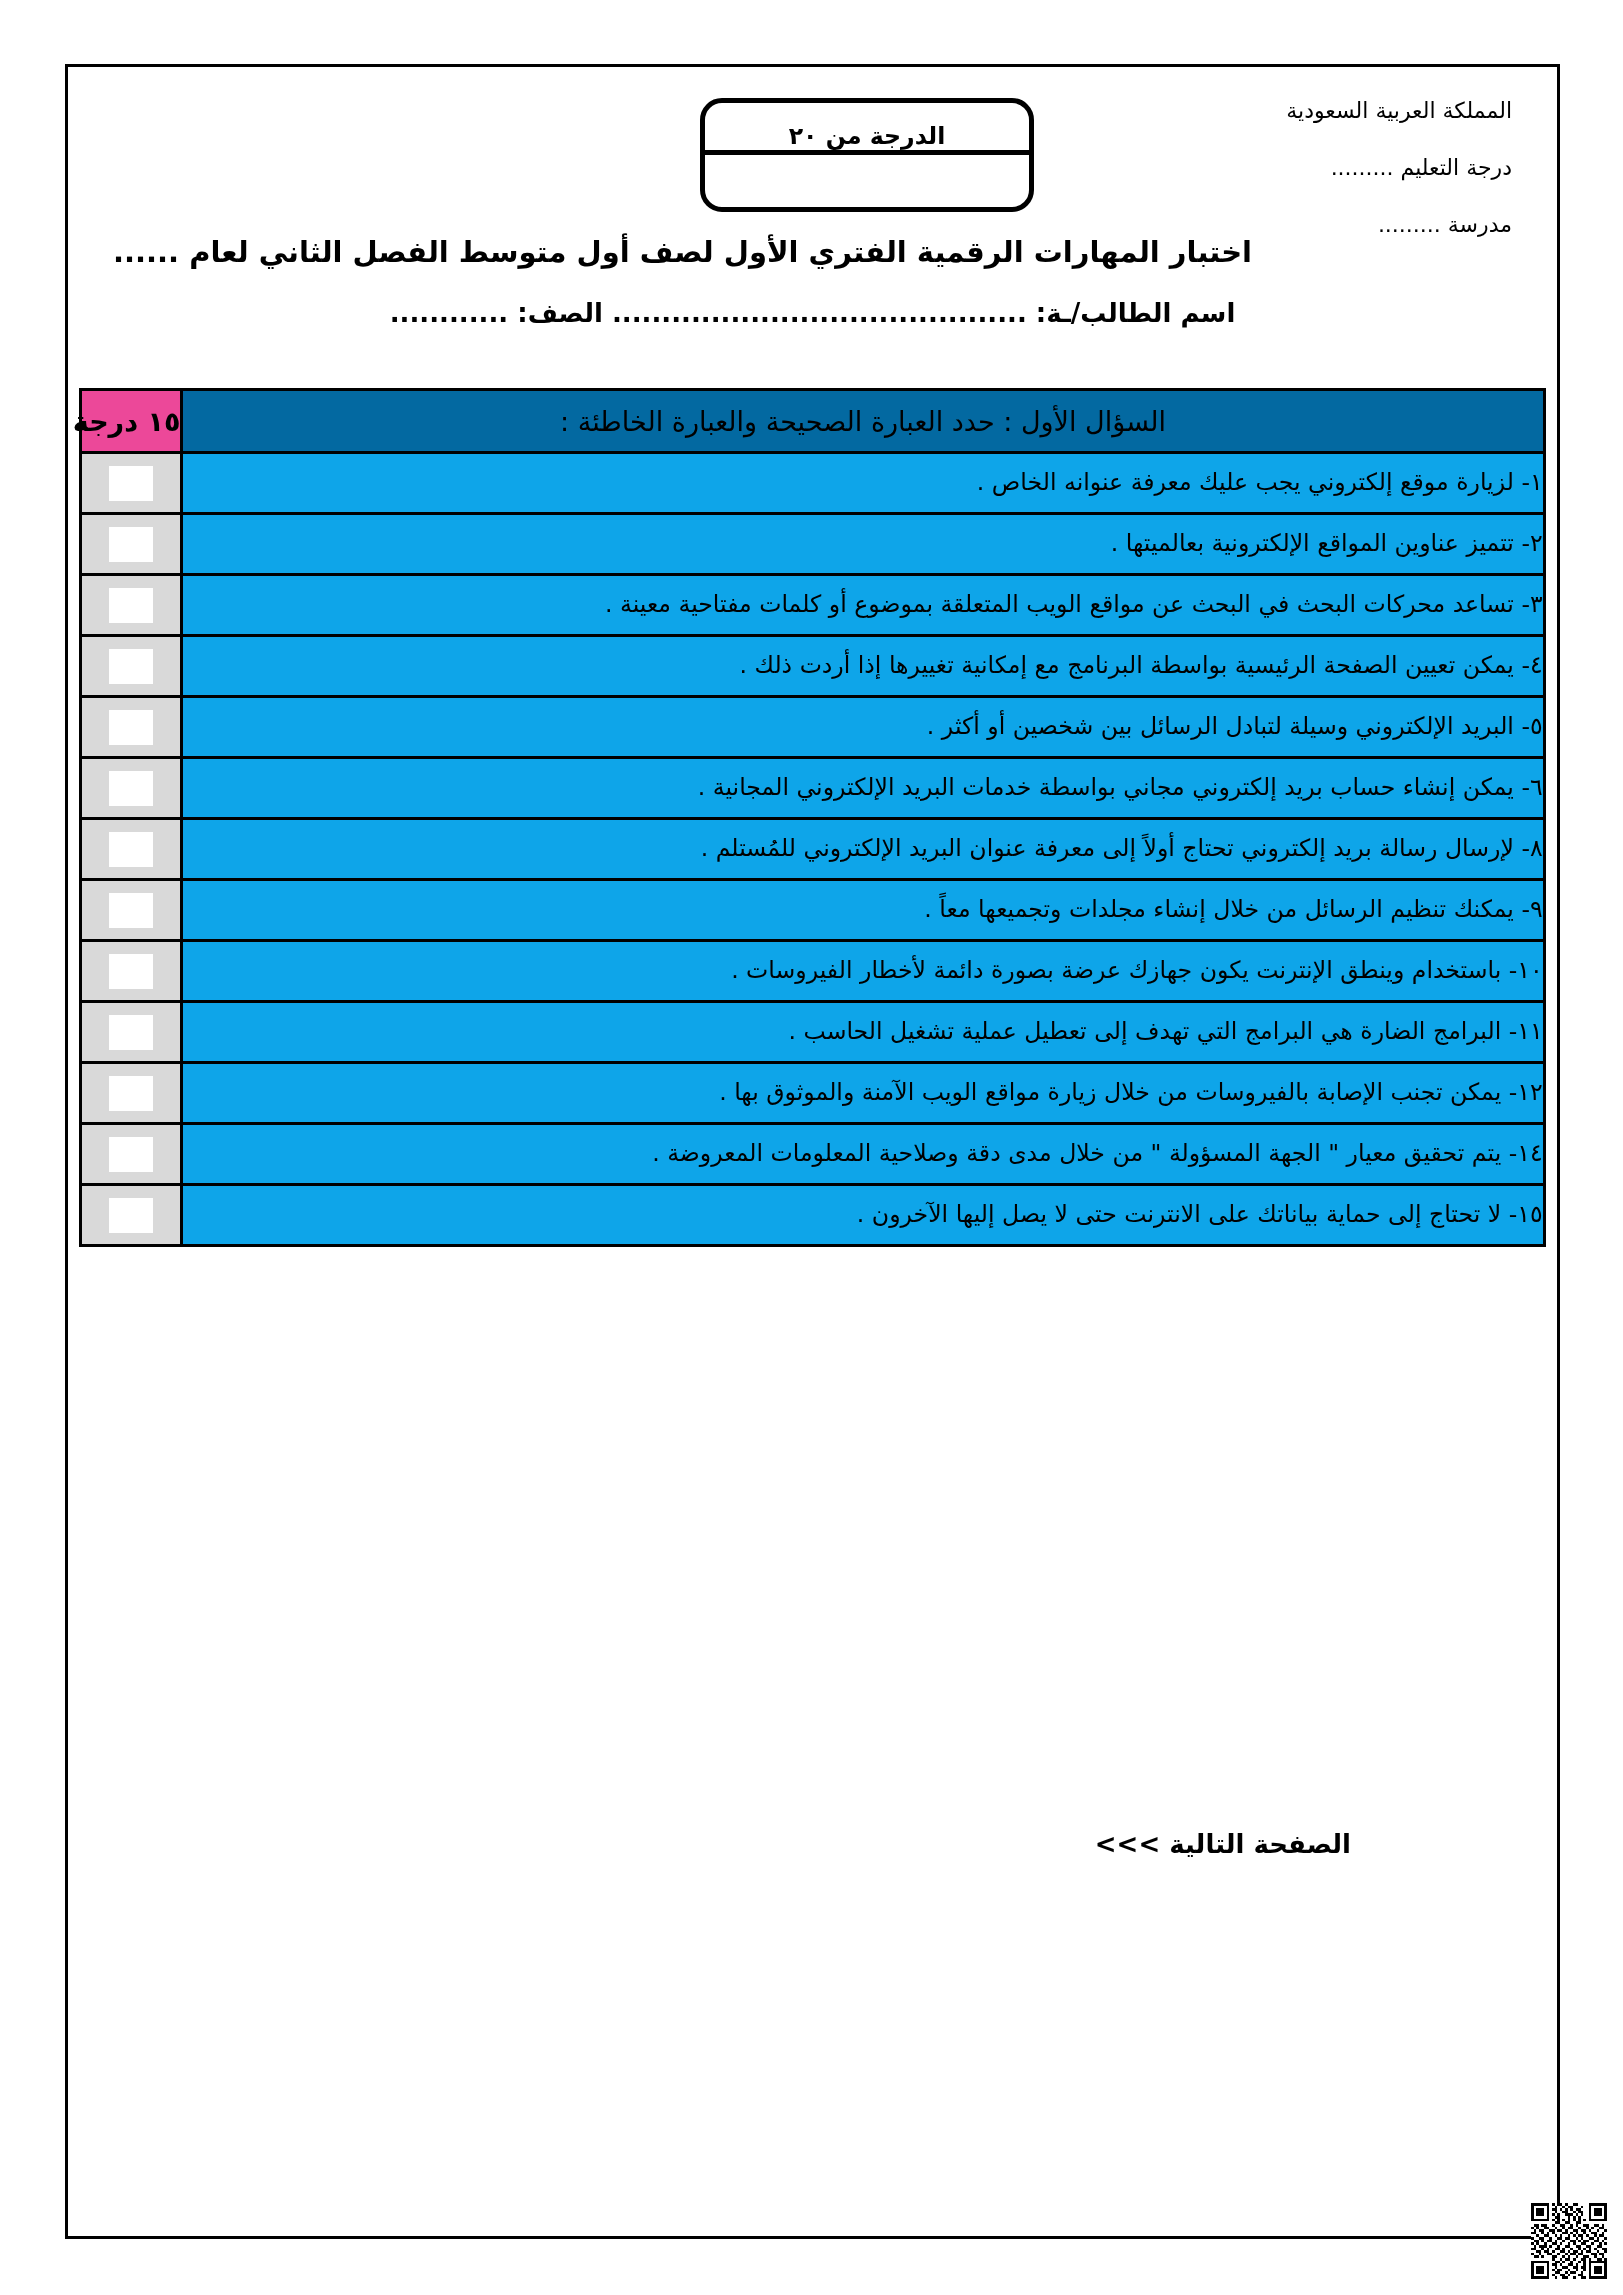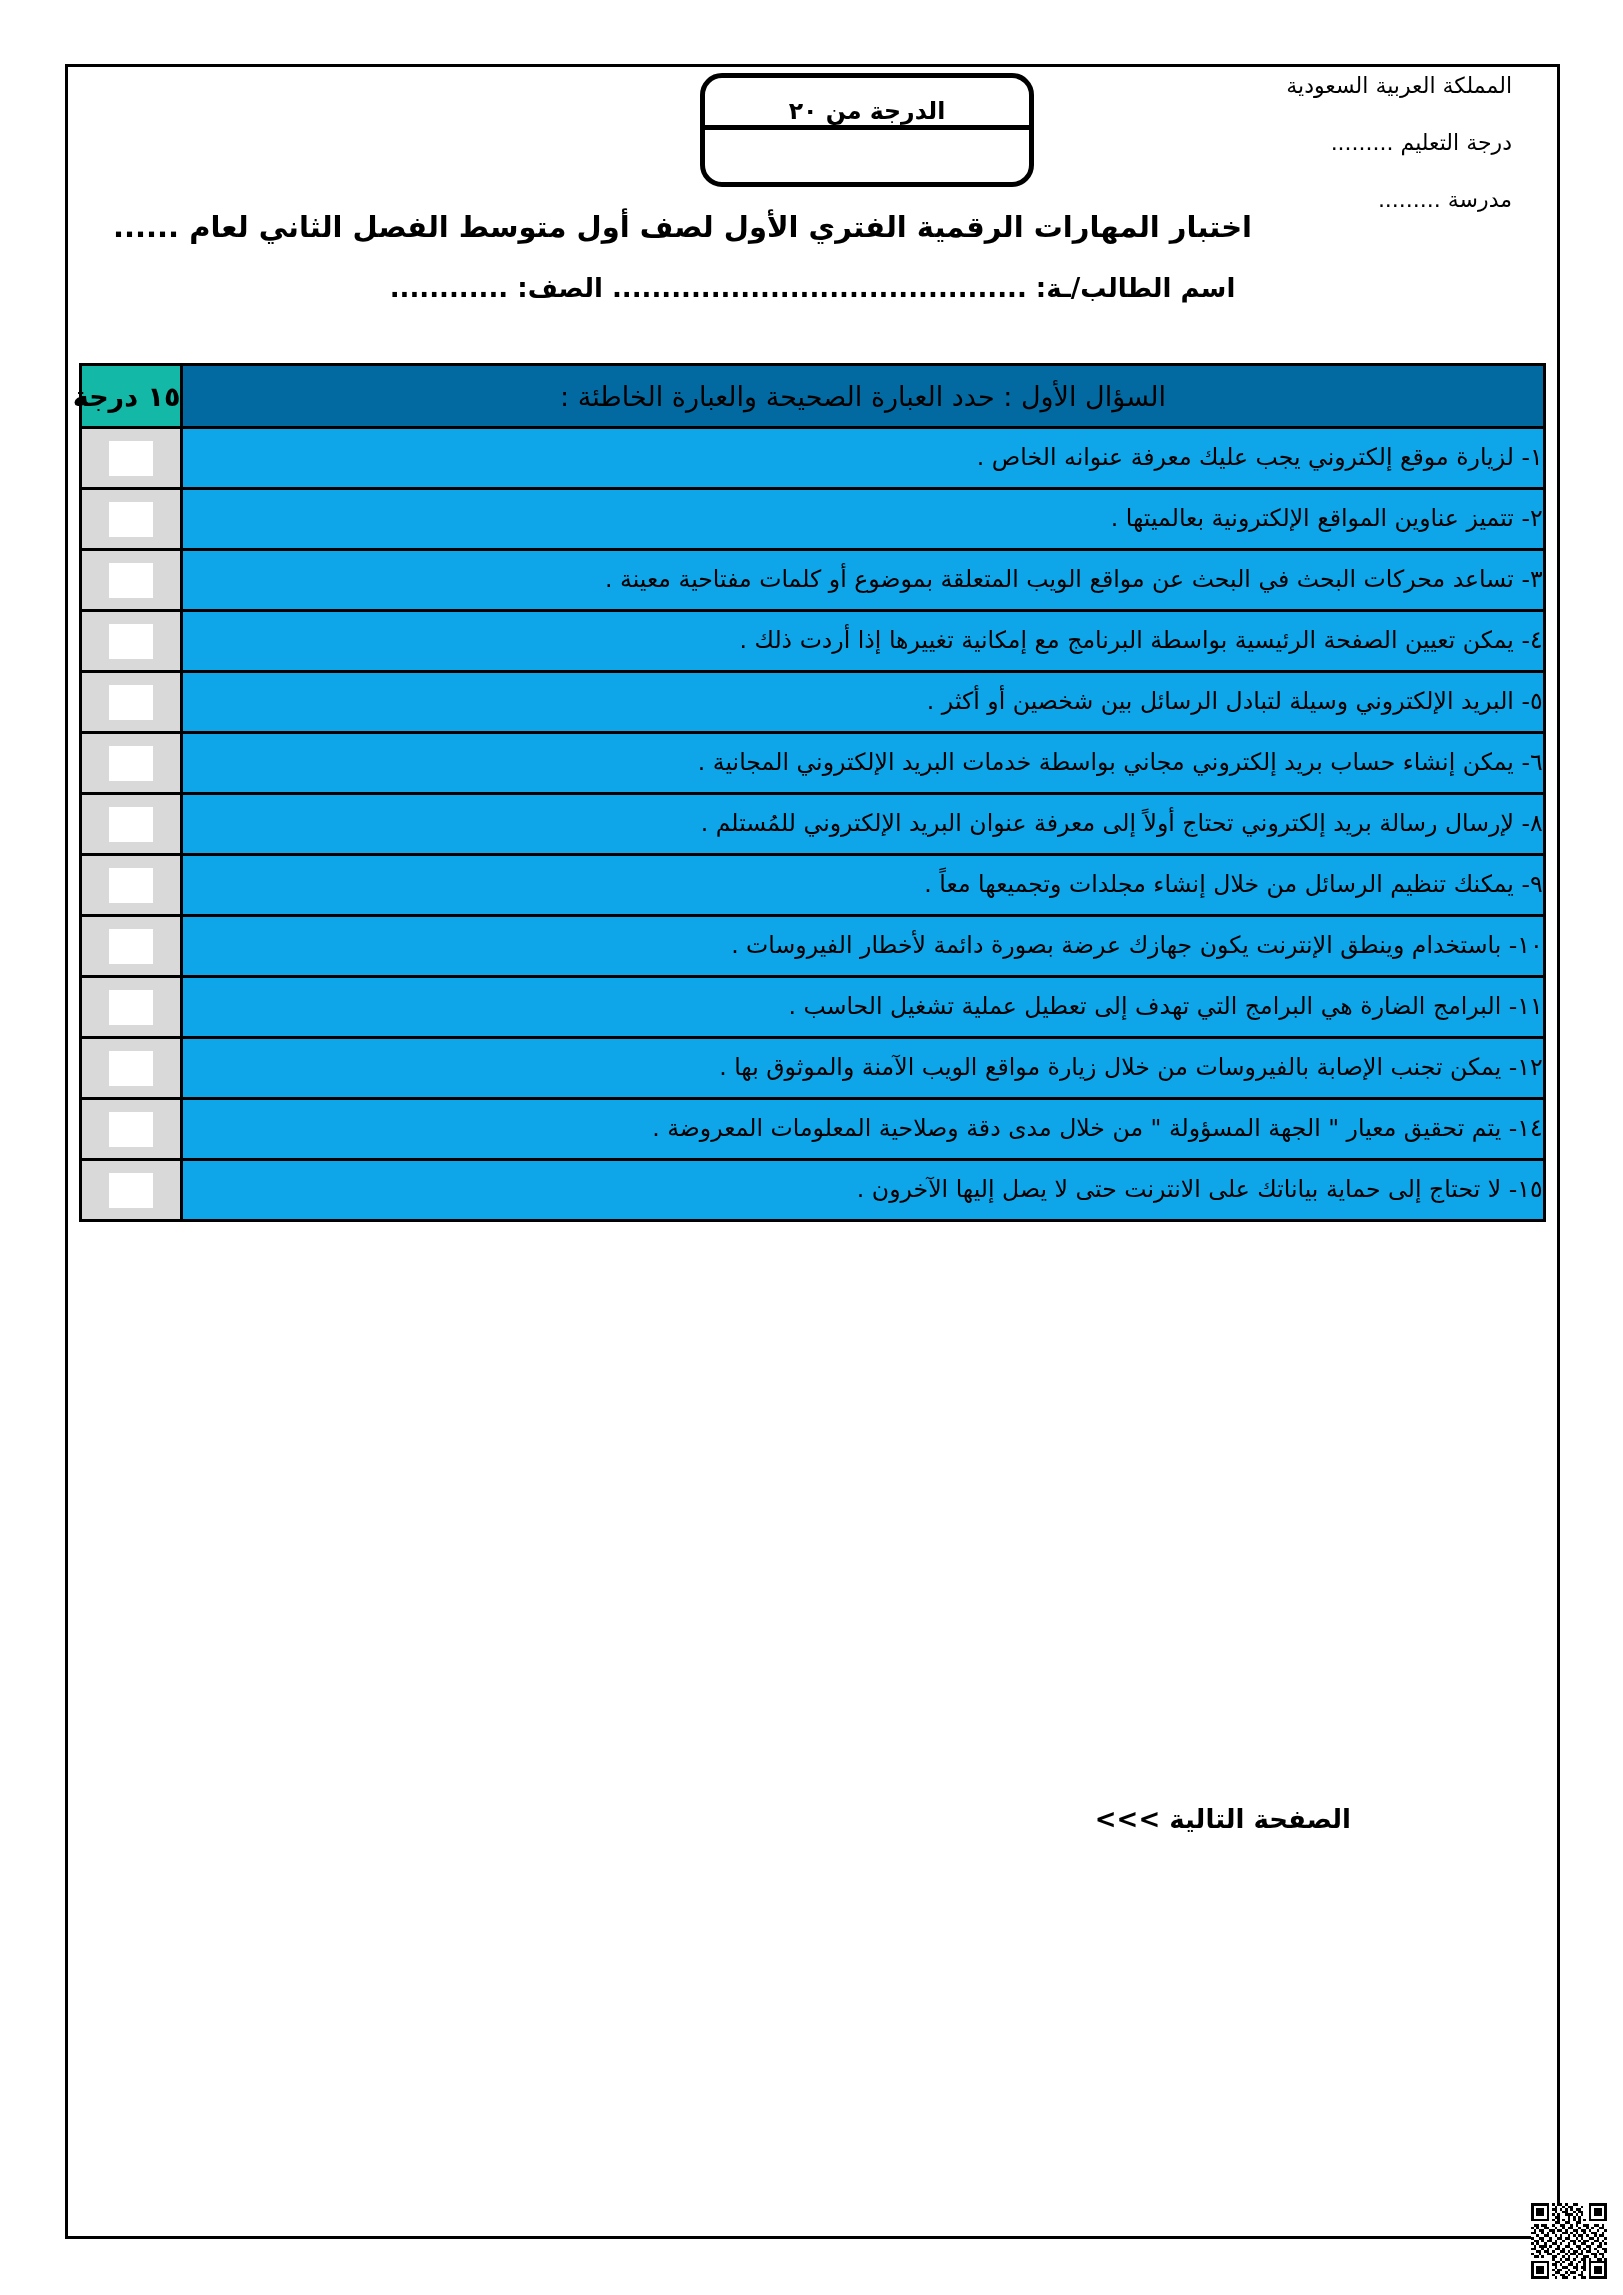--- a/index.html
+++ b/index.html
@@ -28,21 +28,21 @@
     top: 64px;
     width: 1495px;
     height: 2175px;
     border: 3.9px solid #000000;
     box-sizing: border-box;
   }
 
   .content {
     position: absolute;
     left: 65px;
-    top: 56px;
+    top: 81px;
     width: 1495px;
     height: 2175px;
     box-sizing: border-box;
     padding: 9px;
   }
 
   
   .header-zone {
     position: relative;
     height: 196px;
@@ -142,21 +142,21 @@
   .th-statement {
     background: #0369a1;
     height: 60px;
     text-align: center;
     padding: 0 22px 0 11.8px;
     font-size: 27px;
     font-weight: normal;
     white-space: nowrap;
   }
   .th-mark {
-    background: #14b8a6;
+    background: #ec4899;
     width: 98px;
     text-align: center;
     font-size: 27px;
     font-weight: bold;
     white-space: nowrap;
   }
 
   td.statement-cell {
     height: 58px;
     text-align: right;

